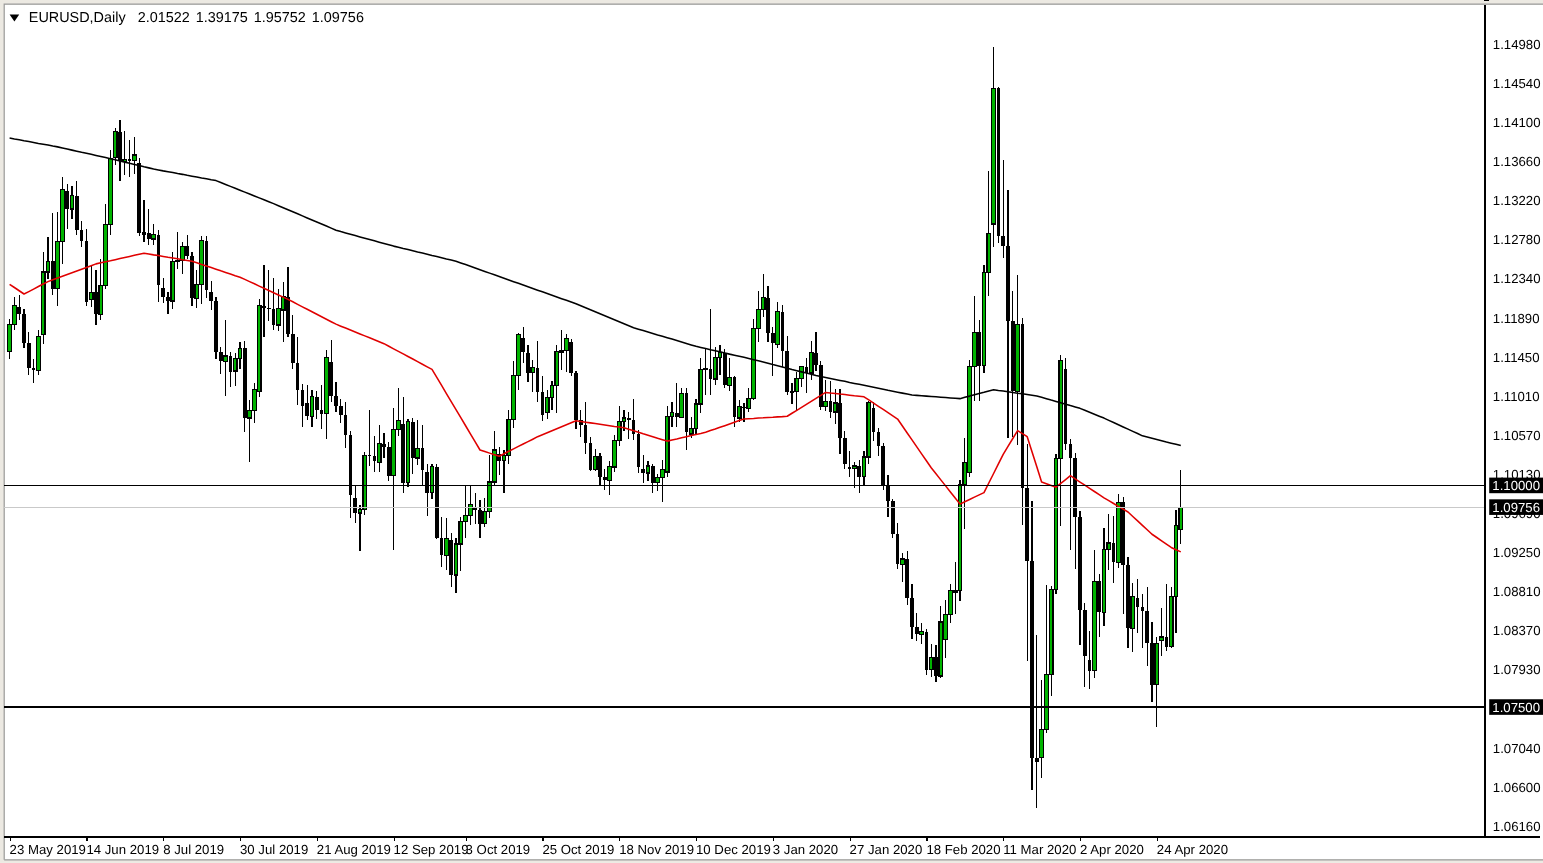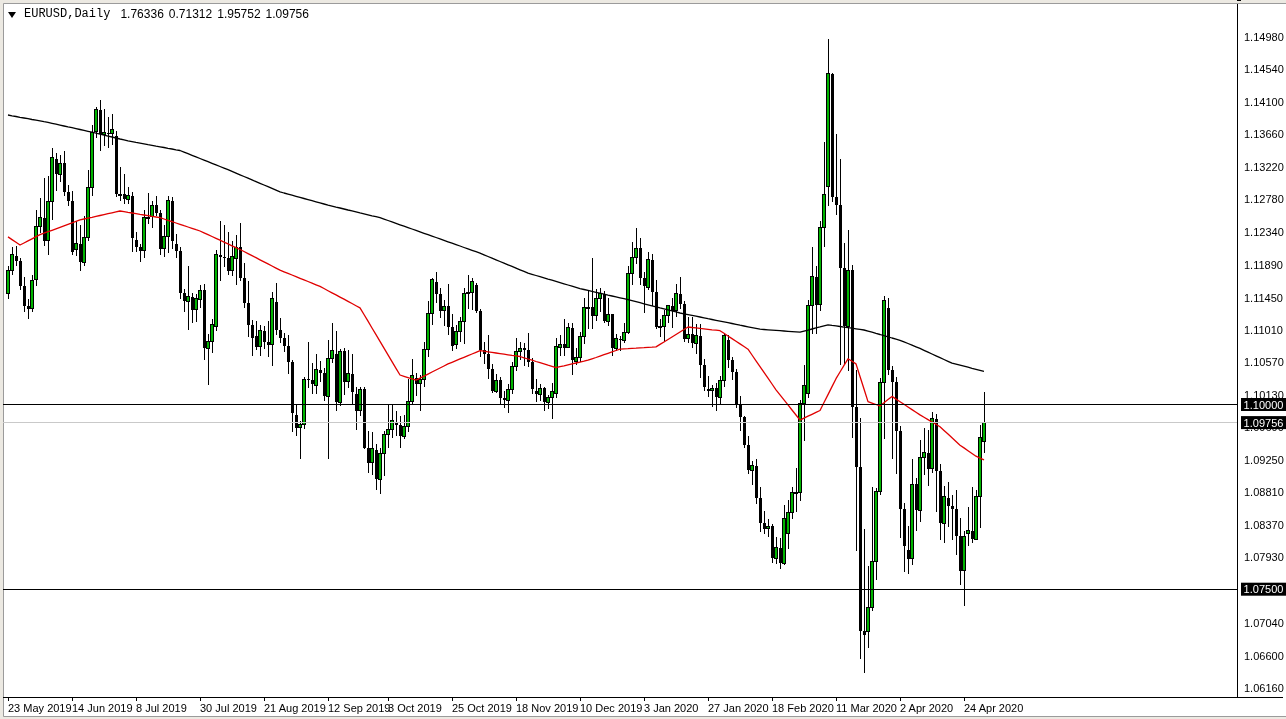--- a/index.html
+++ b/index.html
@@ -5,21 +5,21 @@
   html,body{margin:0;padding:0;}
   body{width:1286px;height:719px;overflow:hidden;position:relative;
        font-family:"Liberation Sans",sans-serif;background:#ece9e2;}
   #screen{position:absolute;inset:0;}
   #chart-svg{position:absolute;left:0;top:0;}
   #chart-title{position:absolute;left:8px;top:7px;display:flex;align-items:center;
                font-size:12px;color:#000;white-space:pre;}
   #chart-title .tri{width:0;height:0;border-left:4px solid transparent;
                border-right:4px solid transparent;border-top:6px solid #000;
                margin-right:8px;margin-top:1px;}
-  #chart-title .sym{margin-right:10px;font-family:Liberation Mono, monospace;}
+  #chart-title .sym{margin-right:10px;}
   #chart-title .q{margin-right:5px;}
   text{font-family:"Liberation Sans",sans-serif;}
 </style>
 </head>
 <body>
 
 <div id="screen">
   <svg id="chart-svg" width="1286" height="719" viewBox="0 0 1286 719">
       <g>
         <rect x="0" y="0" width="1286" height="719" fill="#ece9e2"></rect>
@@ -373,18 +373,18 @@
         <text x="836" y="712" fill="#000000">11 Mar 2020</text>
         <line x1="900.5" y1="697" x2="900.5" y2="701" stroke="#000000" shape-rendering="crispEdges"></line>
         <text x="900" y="712" fill="#000000">2 Apr 2020</text>
         <line x1="964.5" y1="697" x2="964.5" y2="701" stroke="#000000" shape-rendering="crispEdges"></line>
         <text x="964" y="712" fill="#000000">24 Apr 2020</text>
       </g>
     </svg>
   <div id="chart-title">
     <span class="tri"></span>
     <span class="sym">EURUSD,Daily</span>
-    <span class="q">1.76336</span>
-    <span class="q">0.71312</span>
+    <span class="q">2.01522</span>
+    <span class="q">1.39175</span>
     <span class="q">1.95752</span>
     <span class="q">1.09756</span>
   </div>
 </div>
 
 </body></html>

